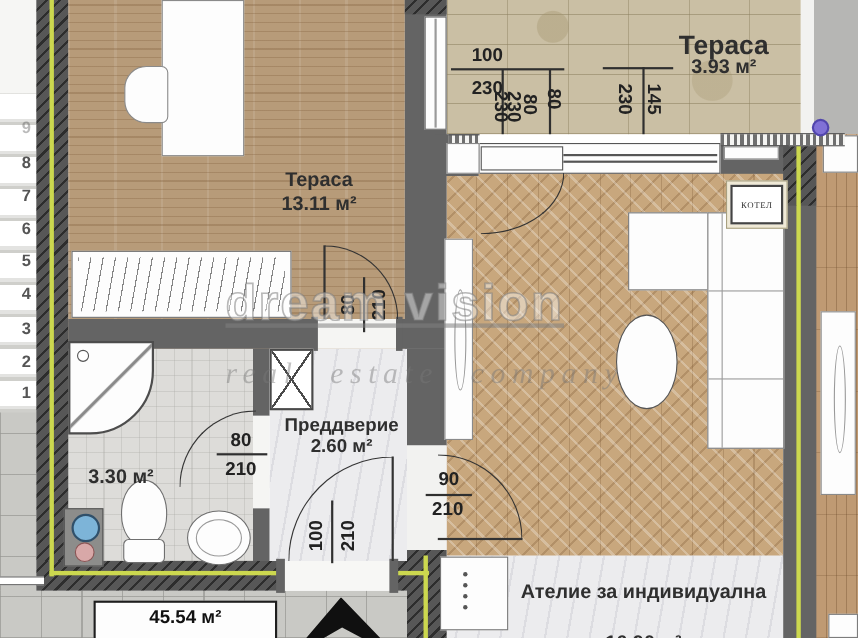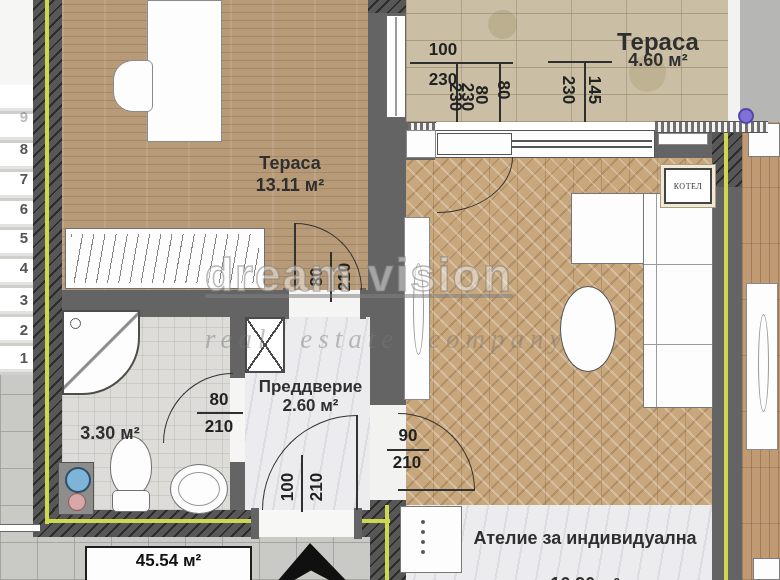--- a/index.html
+++ b/index.html
@@ -190,21 +190,21 @@
     <span style="font-family:'Liberation Serif',serif;font-size:8px;letter-spacing:.5px;color:#333;">КОТЕЛ</span>
   </div>
 
   <div class="abs" style="left:738px;top:108px;width:16px;height:16px;border-radius:50%;background:#8071d6;border:2px solid #5246ad;box-sizing:border-box;"></div>
 
   <div class="abs" style="left:0;top:524px;width:40px;height:8px;background:#fff;border-top:1.5px solid #666;border-bottom:1.5px solid #666;box-sizing:border-box;"></div>
 
   <div class="abs rlabel" style="left:238px;top:153px;width:104px;font-size:18px;">Тераса</div>
   <div class="abs rlabel" style="left:238px;top:175px;width:104px;font-size:18px;">13.11 м²</div>
   <div class="abs rlabel" style="left:608px;top:28px;width:100px;font-size:24px;">Тераса</div>
-  <div class="abs rlabel" style="left:608px;top:50px;width:100px;font-size:18px;">4.60 м²</div>
+  <div class="abs rlabel" style="left:608px;top:50px;width:100px;font-size:18px;">3.93 м²</div>
   <div class="abs rlabel" style="left:60px;top:423px;width:100px;font-size:18px;">3.30 м²</div>
   <div class="abs rlabel" style="left:248px;top:377px;width:125px;font-size:17px;">Преддверие</div>
   <div class="abs rlabel" style="left:248px;top:396px;width:125px;font-size:17px;">2.60 м²</div>
   <div class="abs rlabel" style="left:445px;top:528px;width:280px;font-size:18px;">Ателие за индивидуална</div>
   <div class="abs rlabel" style="left:445px;top:574px;width:280px;font-size:18px;">16.90 м²</div>
 
   <div class="abs dim" style="left:418px;top:40px;width:50px;">100</div>
   <div class="abs dimline" style="left:410px;top:62px;width:103px;height:1.5px;"></div>
   <div class="abs dim" style="left:418px;top:70px;width:50px;">230</div>
   <div class="abs dimline" style="left:456px;top:63px;width:2px;height:59px;"></div>

